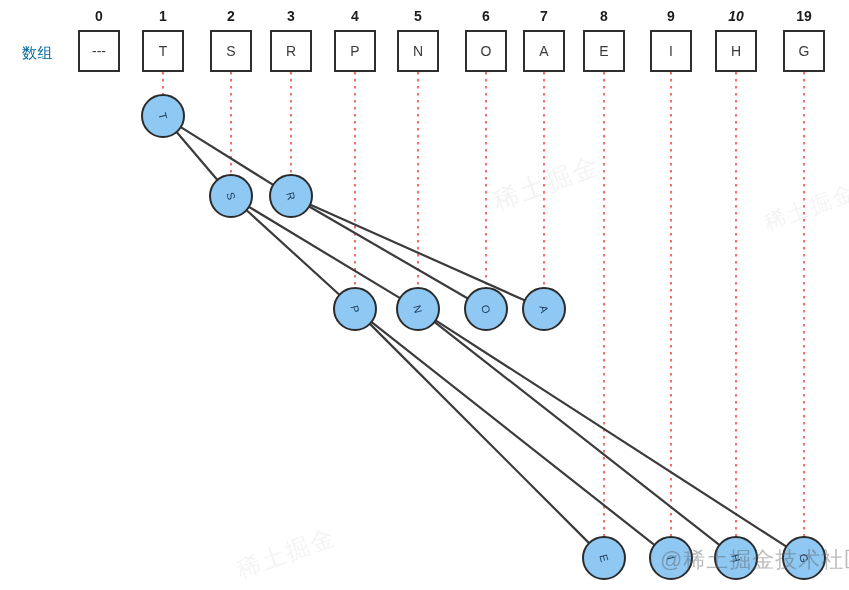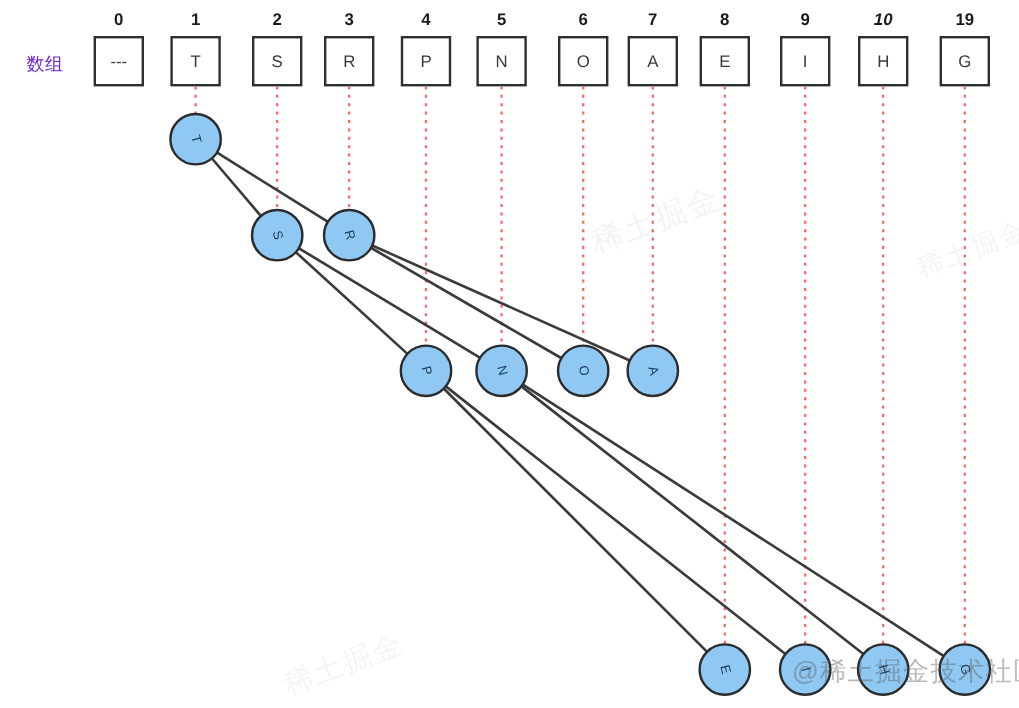--- a/index.html
+++ b/index.html
@@ -23,21 +23,21 @@
   }
   #svg-layer {
     position: absolute;
     left: 0; top: 0;
     width: 849px;
     height: 590px;
   }
   .array-label {
     position: absolute;
     font-size: 15px;
-    color: #6d28d9;
+    color: #0369a1;
     white-space: nowrap;
     letter-spacing: 0.5px;
   }
   .col-index {
     position: absolute;
     font-size: 14px;
     font-weight: bold;
     color: #1c1c1c;
     text-align: center;
     width: 42px;

